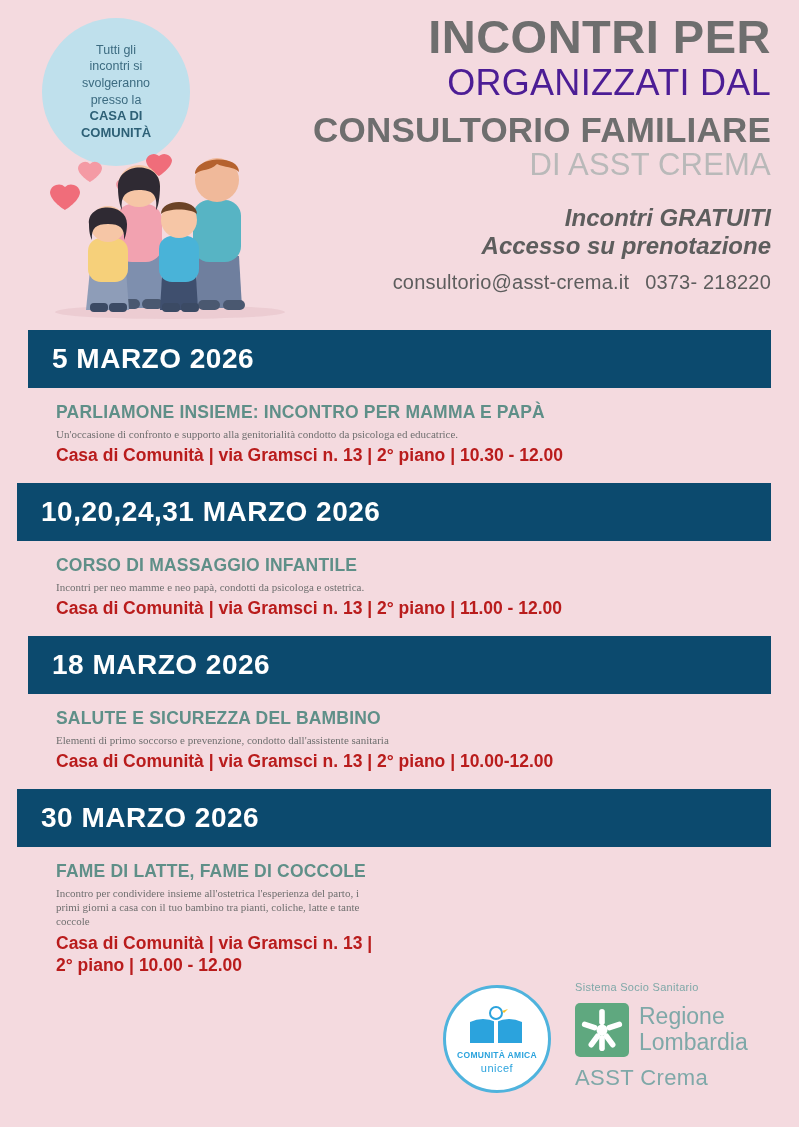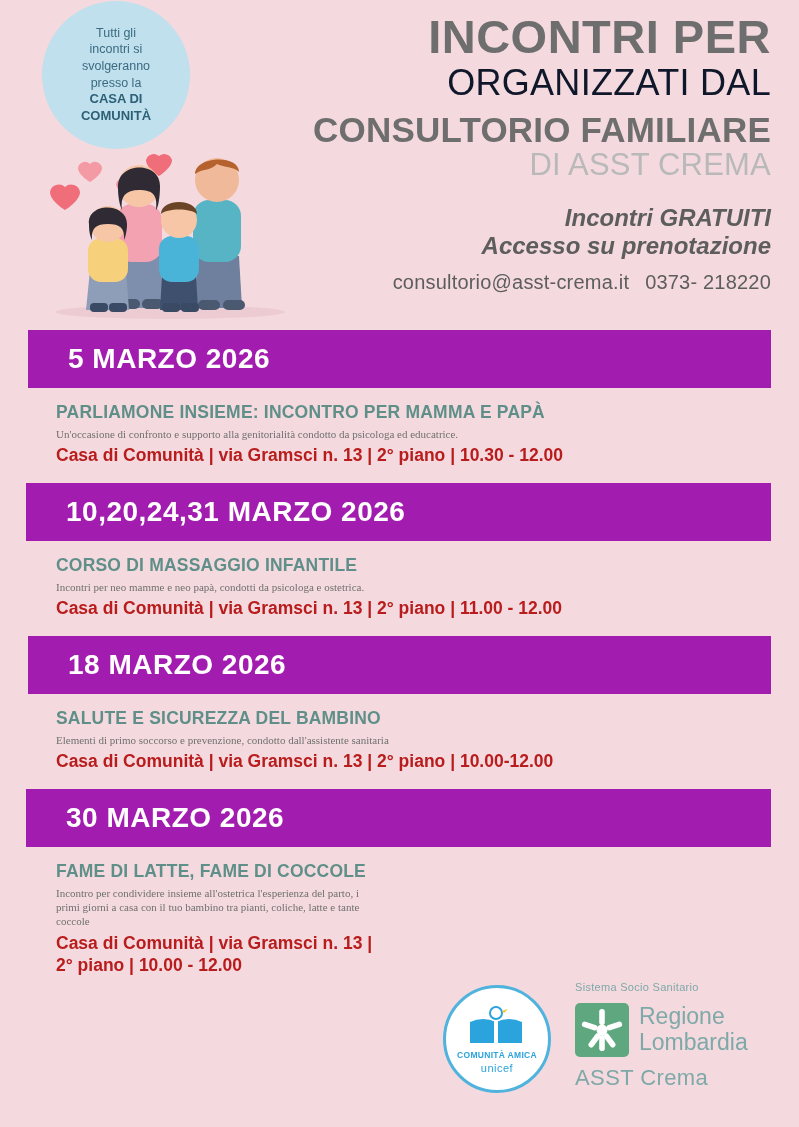--- a/index.html
+++ b/index.html
@@ -16,21 +16,21 @@
   
   .header {
     position: relative;
     height: 322px;
     padding: 0;
   }
 
   .badge-circle {
     position: absolute;
     left: 42px;
-    top: 1px;
+    top: 18px;
     width: 148px;
     height: 148px;
     border-radius: 50%;
     background: #bfe0ec;
     display: flex;
     flex-direction: column;
     align-items: center;
     justify-content: center;
     text-align: center;
     color: #3c6b80;
@@ -57,21 +57,21 @@
     font-weight: bold;
     font-size: 47px;
     line-height: 0.98;
     letter-spacing: 0.5px;
     color: #6e6e6e;
   }
   .t-line2 {
     font-family: "Liberation Sans", sans-serif;
     font-size: 36px;
     line-height: 1.06;
-    color: #0f172a;
+    color: #4c1d95;
     letter-spacing: 0.3px;
     margin-top: 4px;
   }
   .t-line3 {
     font-family: "Liberation Sans", sans-serif;
     font-weight: bold;
     font-size: 35px;
     line-height: 1.05;
     color: #6e6e6e;
     letter-spacing: 0.2px;
@@ -107,28 +107,28 @@
     position: absolute;
     left: 20px;
     top: 140px;
     width: 280px;
     height: 180px;
   }
 
   
   .events { position: absolute; top: 330px; left:0; right:0; }
   .date-bar {
-    background: #a21caf;
+    background: #0c4a6e;
     height: 58px;
     margin: 0 28px 0 28px;
     display: flex;
     align-items: center;
-    padding-left: 40px;
-  }
-  .date-bar.wide { margin-left: 26px; }
+    padding-left: 24px;
+  }
+  .date-bar.wide { margin-left: 17px; }
   .date-text {
     color: #ffffff;
     font-family: "Liberation Sans", sans-serif;
     font-weight: bold;
     font-size: 28px;
     letter-spacing: 0.5px;
   }
   .event-body {
     padding: 14px 40px 16px 56px;
   }

